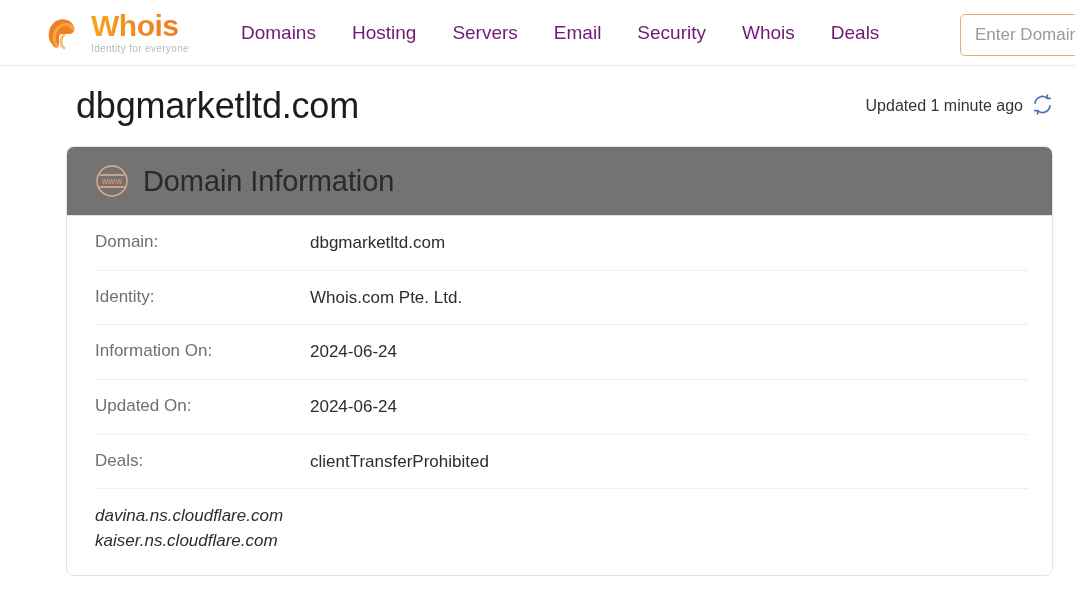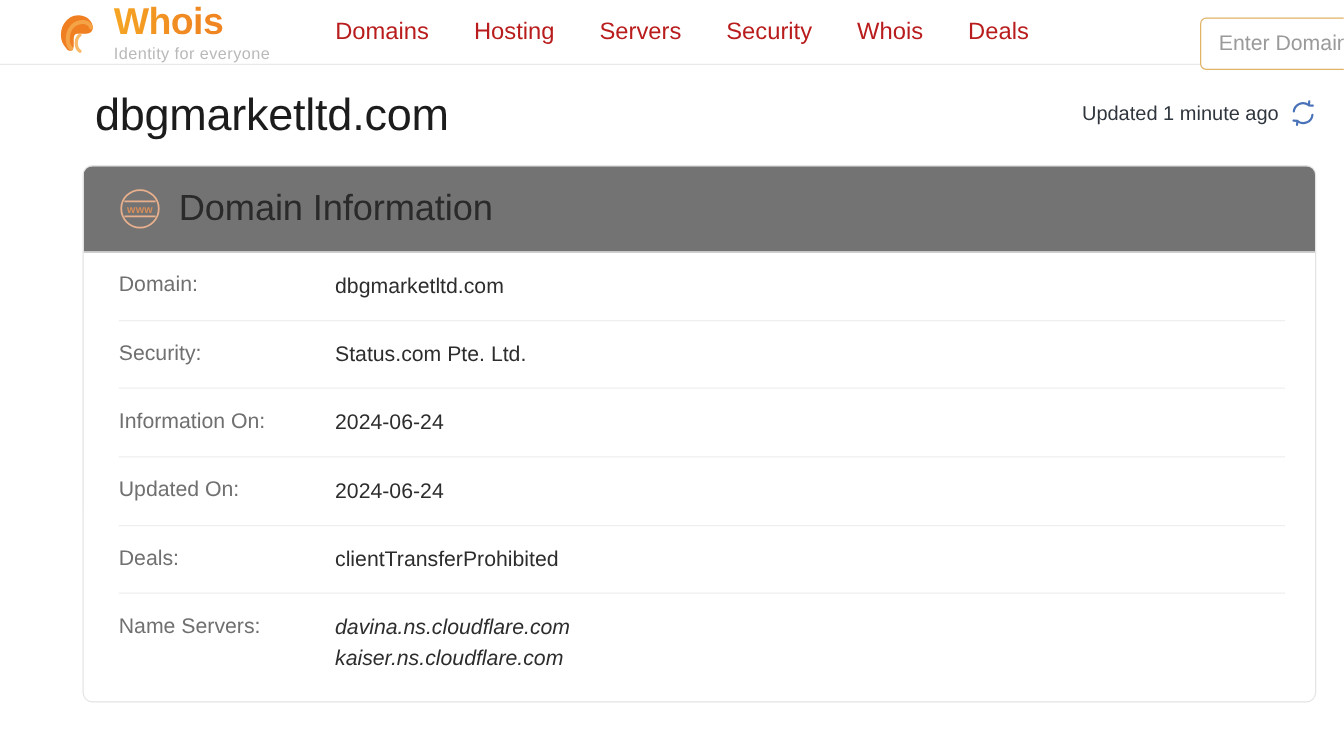--- a/index.html
+++ b/index.html
@@ -8,21 +8,21 @@
     width: 1075px; height: 597px;
     overflow: hidden;
     background: #ffffff;
     font-family: "Liberation Sans", sans-serif;
     -webkit-font-smoothing: antialiased;
   }
 
   
   .navbar {
     position: relative;
-    height: 52px;
+    height: 66px;
     background: #ffffff;
     border-bottom: 1px solid #e9e9e9;
     display: flex;
     align-items: center;
     padding: 0 12px 0 44px;
   }
 
   .brand {
     display: flex;
     align-items: center;
@@ -41,40 +41,40 @@
     font-size: 30px;
     font-weight: bold;
     letter-spacing: -0.5px;
     background: linear-gradient(90deg, #f5a623 0%, #f08a22 45%, #ef7c1f 100%);
     -webkit-background-clip: text;
     background-clip: text;
     color: #f0941f;
     -webkit-text-fill-color: transparent;
   }
   .brand-tagline {
-    font-size: 13px;
+    font-size: 10px;
     color: #b9b9b9;
     letter-spacing: 0.35px;
     margin-top: 3px;
     white-space: nowrap;
   }
 
   .nav-links {
     display: flex;
     align-items: center;
     gap: 0px;
     list-style: none;
     margin: 0; padding: 0;
   }
   .nav-links li { margin: 0; }
   .nav-link {
     display: block;
     padding: 6px 18px;
     font-size: 19px;
-    color: #b91c1c;
+    color: #701a75;
     text-decoration: none;
     white-space: nowrap;
   }
 
   .search-wrap {
     position: absolute;
     left: 960px;
     top: 14px;
   }
   .search-input {
@@ -155,20 +155,21 @@
   }
 
   .card-body { padding: 0 24px 0 28px; }
 
   .info-row {
     display: flex;
     align-items: flex-start;
     border-bottom: 1px solid #efefef;
     padding: 15px 0 14px 0;
     min-height: 49px;
+    gap: 42px;
   }
   .info-row:last-child { border-bottom: none; padding-bottom: 22px; }
   .info-label {
     flex: 0 0 173px;
     font-size: 17px;
     color: #707070;
     line-height: 1.35;
   }
   .info-value {
     flex: 1 1 auto;
@@ -199,20 +200,23 @@
 
   <ul class="nav-links">
     <li>
       <a class="nav-link" href="#">Domains</a>
     </li>
     <li>
       <a class="nav-link" href="#">Hosting</a>
     </li>
     <li>
       <a class="nav-link" href="#">Servers</a>
+    </li>
+    <li>
+      <a class="nav-link" href="#">Email</a>
     </li>
     <li>
       <a class="nav-link" href="#">Security</a>
     </li>
     <li>
       <a class="nav-link" href="#">Whois</a>
     </li>
     <li>
       <a class="nav-link" href="#">Deals</a>
     </li>
@@ -256,42 +260,41 @@
   </div>
 
   <div class="card-body">
 
     <div class="info-row">
       <div class="info-label">Domain:</div>
       <div class="info-value">dbgmarketltd.com</div>
     </div>
 
     <div class="info-row">
-      <div class="info-label">Security:</div>
-      <div class="info-value">Status.com Pte. Ltd.</div>
+      <div class="info-label">Identity:</div>
+      <div class="info-value">Whois.com Pte. Ltd.</div>
     </div>
 
     <div class="info-row">
       <div class="info-label">Information On:</div>
       <div class="info-value">2024-06-24</div>
     </div>
 
 
     <div class="info-row">
       <div class="info-label">Updated On:</div>
       <div class="info-value">2024-06-24</div>
     </div>
 
     <div class="info-row">
       <div class="info-label">Deals:</div>
       <div class="info-value">clientTransferProhibited</div>
     </div>
 
     <div class="info-row">
-      <div class="info-label">Name Servers:</div>
       <div class="info-value">
         <span class="ns-line">davina.ns.cloudflare.com</span>
         <span class="ns-line">kaiser.ns.cloudflare.com</span>
       </div>
     </div>
 
   </div>
 </div>
 
 </body></html>

